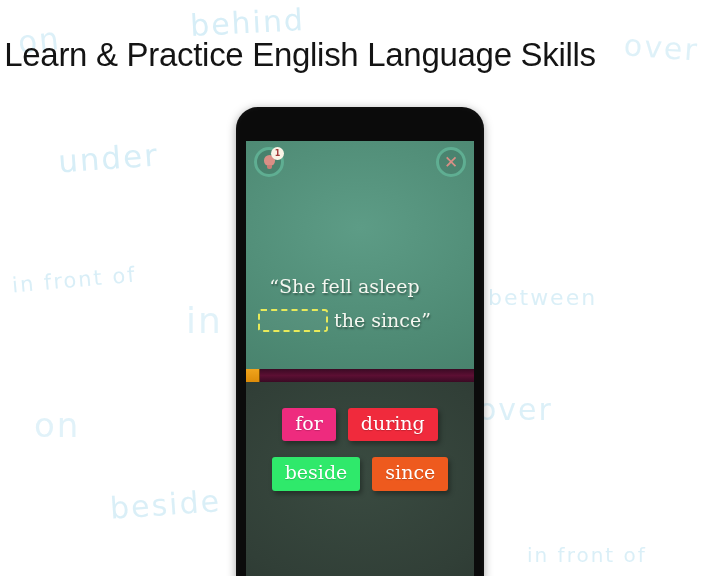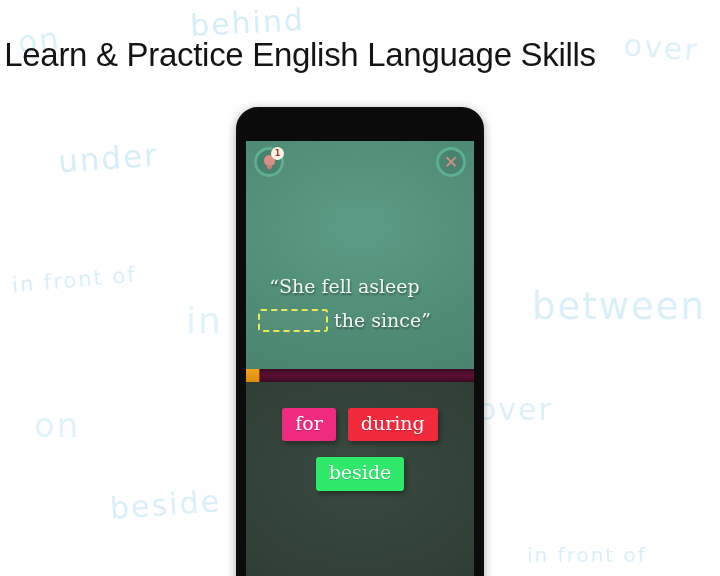--- a/index.html
+++ b/index.html
@@ -240,21 +240,21 @@
 </head>
 <body>
 
 <div class="bg-words">
     <span class="bg-word" style="left: 18px; top: 22px; font-size: 31px; transform: rotate(-6deg); opacity: 0.85;">on</span>
     <span class="bg-word" style="left: 190px; top: 5px; font-size: 30px; transform: rotate(-3deg); opacity: 1;">behind</span>
     <span class="bg-word" style="left: 624px; top: 30px; font-size: 30px; transform: rotate(4deg); opacity: 0.8;">over</span>
     <span class="bg-word" style="left: 58px; top: 140px; font-size: 31px; transform: rotate(-4deg); opacity: 1;">under</span>
     <span class="bg-word" style="left: 12px; top: 268px; font-size: 21px; transform: rotate(-5deg); opacity: 0.95;">in front of</span>
     <span class="bg-word" style="left: 186px; top: 300px; font-size: 36px; transform: rotate(0deg); opacity: 0.75;">in</span>
-    <span class="bg-word" style="left: 488px; top: 285px; font-size: 37px; transform: rotate(0deg); opacity: 0.9; margin-left: 44px;">between</span>
+    <span class="bg-word" style="left: 488px; top: 285px; font-size: 22px; transform: rotate(0deg); opacity: 0.9;">between</span>
     <span class="bg-word" style="left: 478px; top: 392px; font-size: 30px; transform: rotate(0deg); opacity: 0.85;">over</span>
     <span class="bg-word" style="left: 34px; top: 405px; font-size: 34px; transform: rotate(0deg); opacity: 0.75;">on</span>
     <span class="bg-word" style="left: 110px; top: 487px; font-size: 30px; transform: rotate(-4deg); opacity: 0.9;">beside</span>
     <span class="bg-word" style="left: 527px; top: 543px; font-size: 20px; transform: rotate(0deg); opacity: 0.9;">in front of</span>
   </div>
 
 <h1 class="headline">Learn &amp; Practice English Language Skills</h1>
 
 <div class="phone">
   <div class="screen">
@@ -283,18 +283,19 @@
       <div class="progress-fill" style="width: 6%;"></div>
     </div>
 
     <div class="answers-panel">
       <div class="answer-row">
         <div class="answer-btn" style="background: rgb(238, 43, 126);">for</div>
         <div class="answer-btn" style="background: rgb(240, 42, 60); text-align: center;">during</div>
       </div>
       <div class="answer-row">
         <div class="answer-btn" style="background: rgb(47, 233, 107);">beside</div>
+        <div class="answer-btn" style="background: rgb(238, 90, 30);">since</div>
       </div>
     </div>
 
   </div>
   <div class="phone-edge"></div>
 </div>
 
 </body></html>

